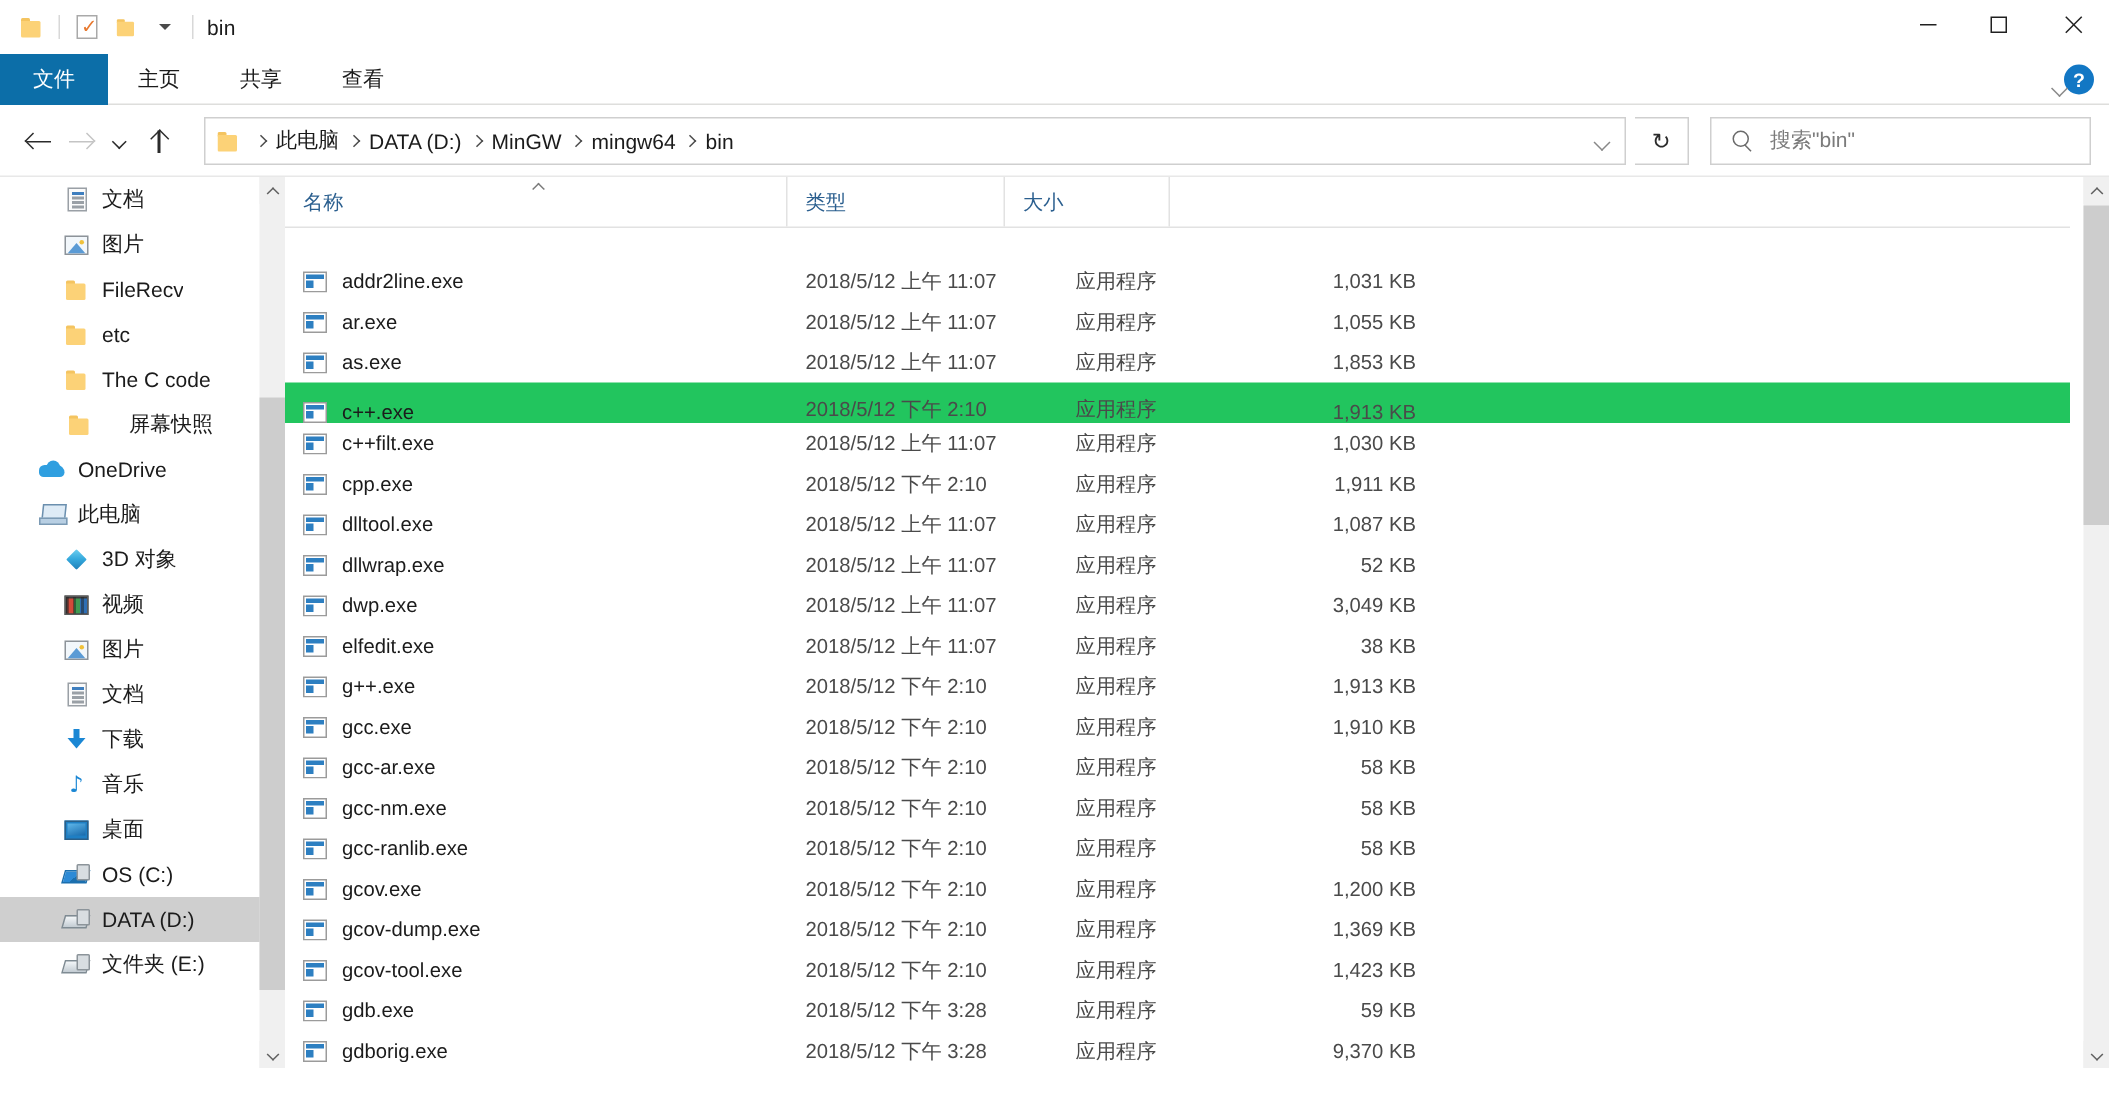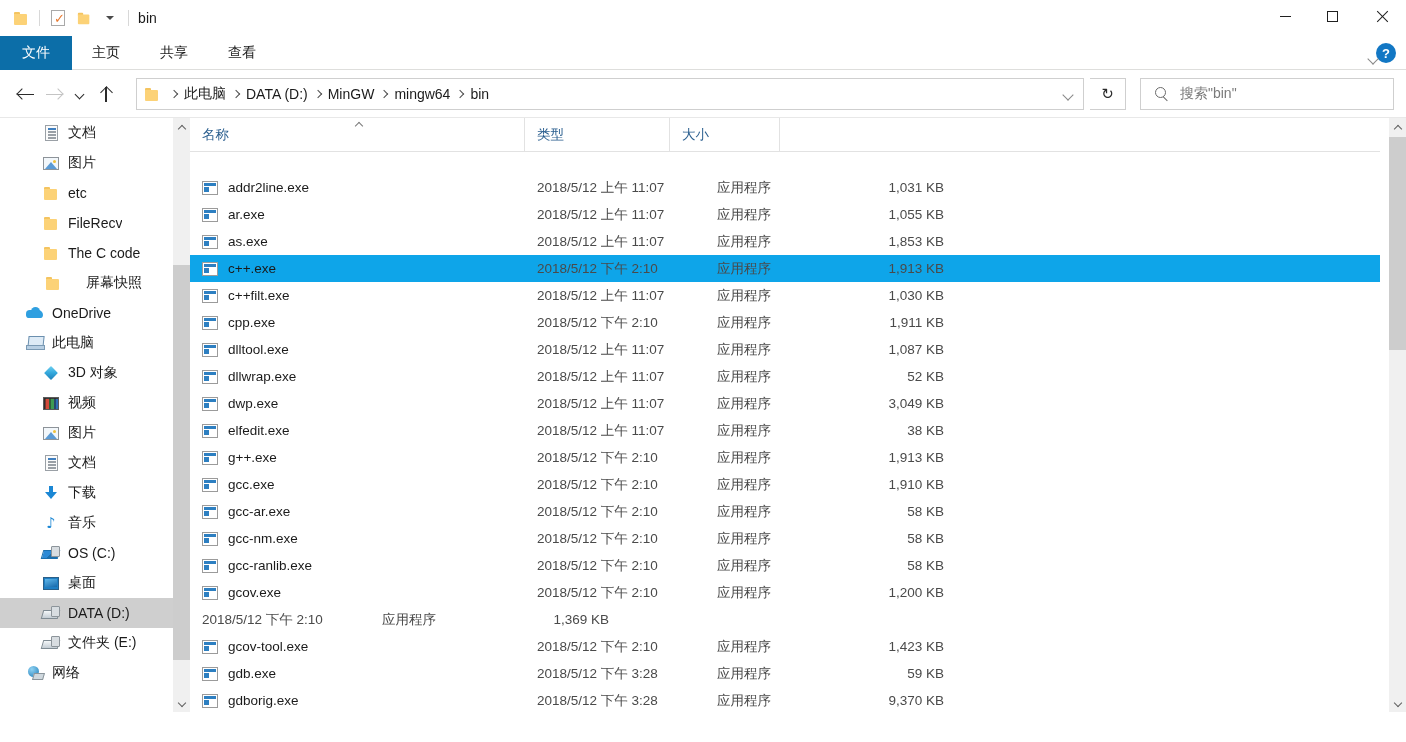--- a/index.html
+++ b/index.html
@@ -458,21 +458,21 @@
   .rows {
     position: absolute; left: 0; top: 34px;
     width: 1190px; height: 560px;
     overflow: hidden;
     margin-top: 22px;
   }
   .row {
     height: 27px; display: flex; align-items: center;
     font-size: 13.5px; color: #3a3a3a;
   }
-  .row.selected { background: #0ea5e9; }
+  .row.selected { background: #22c55e; align-items: flex-end; }
   .cell {
     overflow: hidden; white-space: nowrap;
   }
   .cell.name {
     width: 335px; padding-left: 12px;
     display: flex; align-items: center; color: #1b1b1b;
   }
   .cell.date { width: 180px; padding-left: 12px; color: #4a4a4a; }
   .cell.type { width: 145px; padding-left: 12px; color: #4a4a4a; }
   .cell.size { width: 110px; padding-right: 16px; text-align: right; color: #4a4a4a; }
@@ -652,38 +652,38 @@
           <span class="nav-ico">
             <span class="ic-pic"></span>
           </span>
           <span class="nav-label">图片</span>
           <span class="pin" style="font-size: 11px; filter: grayscale(1);">📌</span>
         </div>
         <div class="nav-item" style="padding-left: 42px;">
           <span class="nav-ico">
             <span class="folder-icon"></span>
           </span>
+          <span class="nav-label">FileRecv</span>
+        </div>
+        <div class="nav-item" style="padding-left: 42px;">
+          <span class="nav-ico">
+            <span class="folder-icon"></span>
+          </span>
           <span class="nav-label">etc</span>
         </div>
         <div class="nav-item" style="padding-left: 42px;">
           <span class="nav-ico">
             <span class="folder-icon"></span>
           </span>
-          <span class="nav-label">FileRecv</span>
-        </div>
-        <div class="nav-item" style="padding-left: 42px;">
+          <span class="nav-label">The C code</span>
+        </div>
+        <div class="nav-item" style="padding-left: 44px; gap: 16px;">
           <span class="nav-ico">
             <span class="folder-icon"></span>
           </span>
-          <span class="nav-label">The C code</span>
-        </div>
-        <div class="nav-item" style="padding-left: 44px; gap: 16px;">
-          <span class="nav-ico">
-            <span class="folder-icon"></span>
-          </span>
           <span class="nav-label">屏幕快照</span>
         </div>
         <div class="nav-item" style="padding-left: 26px;">
           <span class="nav-ico">
             <span class="ic-cloud"></span>
           </span>
           <span class="nav-label">OneDrive</span>
         </div>
         <div class="nav-item" style="padding-left: 26px;">
           <span class="nav-ico">
@@ -722,47 +722,41 @@
           <span class="nav-label">下载</span>
         </div>
         <div class="nav-item" style="padding-left: 42px;">
           <span class="nav-ico">
             <span class="ic-music">♪</span>
           </span>
           <span class="nav-label">音乐</span>
         </div>
         <div class="nav-item" style="padding-left: 42px;">
           <span class="nav-ico">
+            <span class="ic-desk"></span>
+          </span>
+          <span class="nav-label">桌面</span>
+        </div>
+        <div class="nav-item" style="padding-left: 42px;">
+          <span class="nav-ico">
             <span class="ic-drive os"></span>
           </span>
           <span class="nav-label">OS (C:)</span>
         </div>
-        <div class="nav-item" style="padding-left: 42px;">
-          <span class="nav-ico">
-            <span class="ic-desk"></span>
-          </span>
-          <span class="nav-label">桌面</span>
-        </div>
         <div class="nav-item selected" style="padding-left: 42px;">
           <span class="nav-ico">
             <span class="ic-drive"></span>
           </span>
           <span class="nav-label">DATA (D:)</span>
         </div>
         <div class="nav-item" style="padding-left: 42px;">
           <span class="nav-ico">
             <span class="ic-drive"></span>
           </span>
           <span class="nav-label">文件夹 (E:)</span>
-        </div>
-        <div class="nav-item" style="padding-left: 26px;">
-          <span class="nav-ico">
-            <span class="ic-net"></span>
-          </span>
-          <span class="nav-label">网络</span>
         </div>
       </div>
   </div>
 
   <div class="sb" style="left:173px; top:118px; height:594px;">
     <div class="sb-arrow up" style="top:0">
         <span class="g"></span>
       </div>
     <div class="sb-thumb" style="top:147px; height:395px;"></div>
     <div class="sb-arrow down" style="bottom:0">
@@ -923,20 +917,24 @@
         <div class="row">
           <div class="cell name">
             <span class="exe-ico"></span>
             <span>gcov.exe</span>
           </div>
           <div class="cell date">2018/5/12 下午 2:10</div>
           <div class="cell type">应用程序</div>
           <div class="cell size">1,200 KB</div>
         </div>
         <div class="row">
+          <div class="cell name">
+            <span class="exe-ico"></span>
+            <span>gcov-dump.exe</span>
+          </div>
           <div class="cell date">2018/5/12 下午 2:10</div>
           <div class="cell type">应用程序</div>
           <div class="cell size">1,369 KB</div>
         </div>
         <div class="row">
           <div class="cell name">
             <span class="exe-ico"></span>
             <span>gcov-tool.exe</span>
           </div>
           <div class="cell date">2018/5/12 下午 2:10</div>

